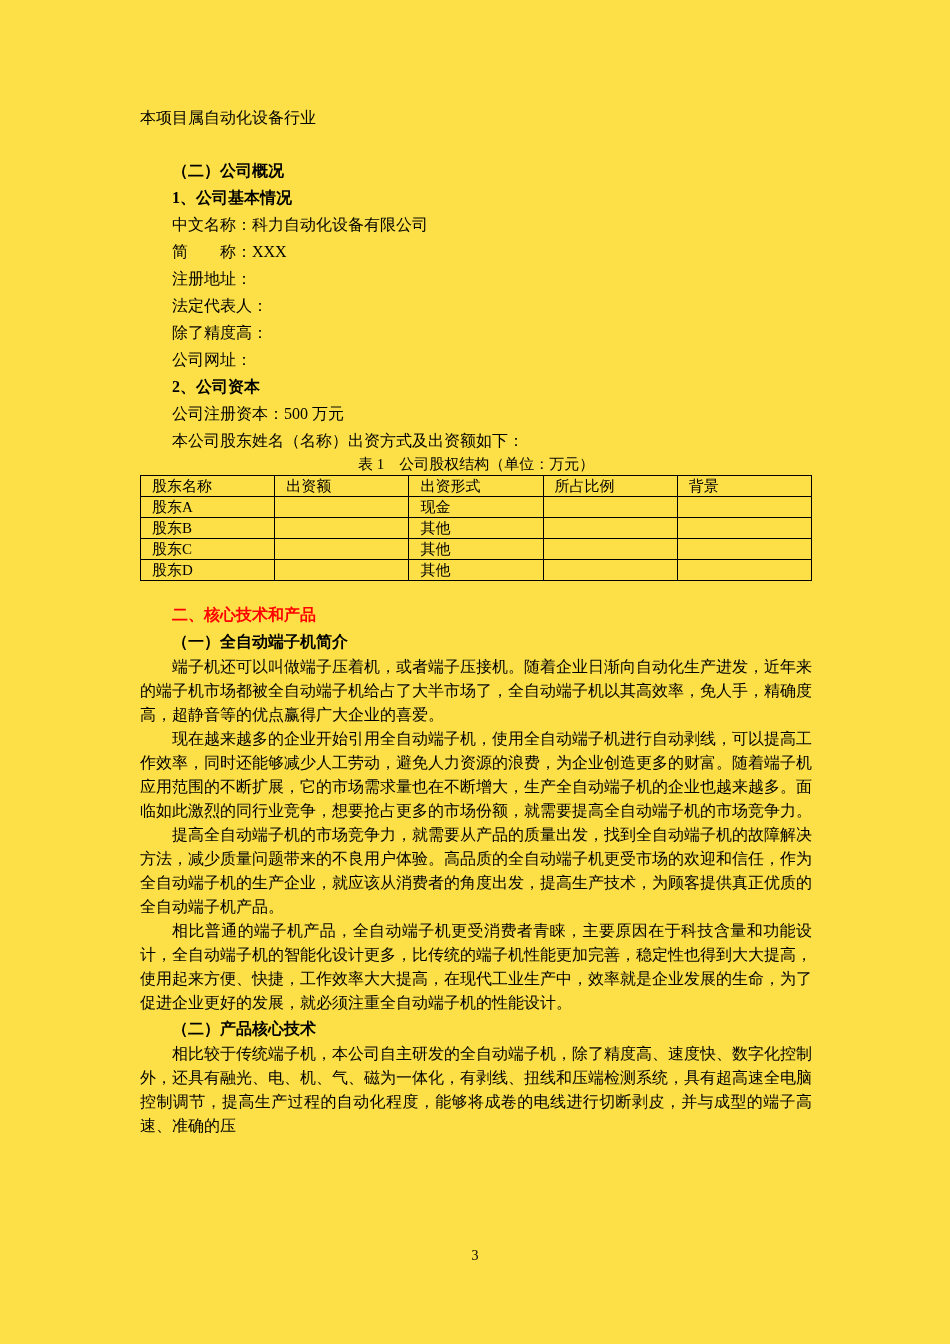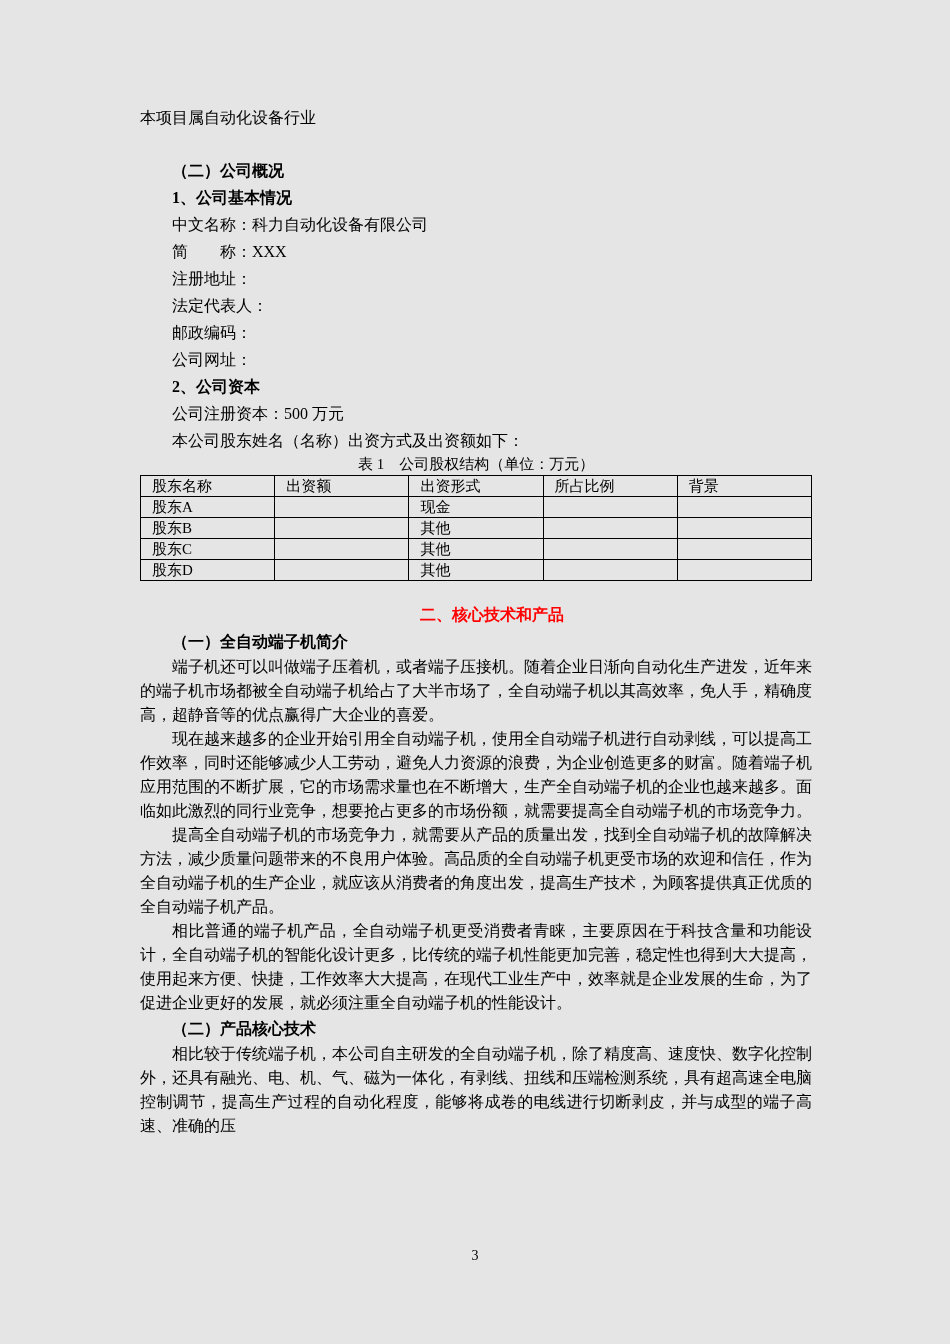--- a/index.html
+++ b/index.html
@@ -10,39 +10,39 @@
     background: #ffffff;
     color: #000000;
     font-family: "Liberation Serif", "DejaVu Serif", serif;
   }
   .page {
     position: relative;
     width: 950px;
     height: 1344px;
     padding: 104px 138px 0 140px;
     overflow: hidden;
-    background: #e5e5e5;
+    background: #fde047;
   }
   .line {
     font-size: 16px;
     line-height: 27px;
     margin: 0;
     text-indent: 2em;
   }
   .no-indent { text-indent: 0; }
   .bold { font-weight: bold; }
   .gap-before { margin-top: 26px; }
   .para {
     font-size: 16px;
     line-height: 24px;
     margin: 0;
     text-indent: 2em;
     text-align: justify;
   }
-  .heading-red { color: #FF0000; font-weight: bold; text-align: center; }
+  .heading-red { color: #FF0000; font-weight: bold; }
   .tech-heading { margin-top: 20px; }
   .table-caption {
     font-size: 15px;
     line-height: 21px;
     margin: 0;
     text-align: center;
     text-indent: 0;
   }
   table.shareholders {
     width: 100%;
@@ -79,21 +79,21 @@
 
   <p class="line no-indent">本项目属自动化设备行业</p>
 
   <p class="line bold gap-before">（二）公司概况</p>
   <p class="line bold">1、公司基本情况</p>
 
   <p class="line">中文名称：科力自动化设备有限公司</p>
   <p class="line">简　　称：XXX</p>
   <p class="line">注册地址：</p>
   <p class="line">法定代表人：</p>
-  <p class="line">邮政编码：</p>
+  <p class="line">除了精度高：</p>
   <p class="line">公司网址：</p>
 
   <p class="line bold">2、公司资本</p>
   <p class="line">公司注册资本：500 万元</p>
   <p class="line">本公司股东姓名（名称）出资方式及出资额如下：</p>
 
   <p class="table-caption">表 1　公司股权结构（单位：万元）</p>
 
   <table class="shareholders">
     <thead>

